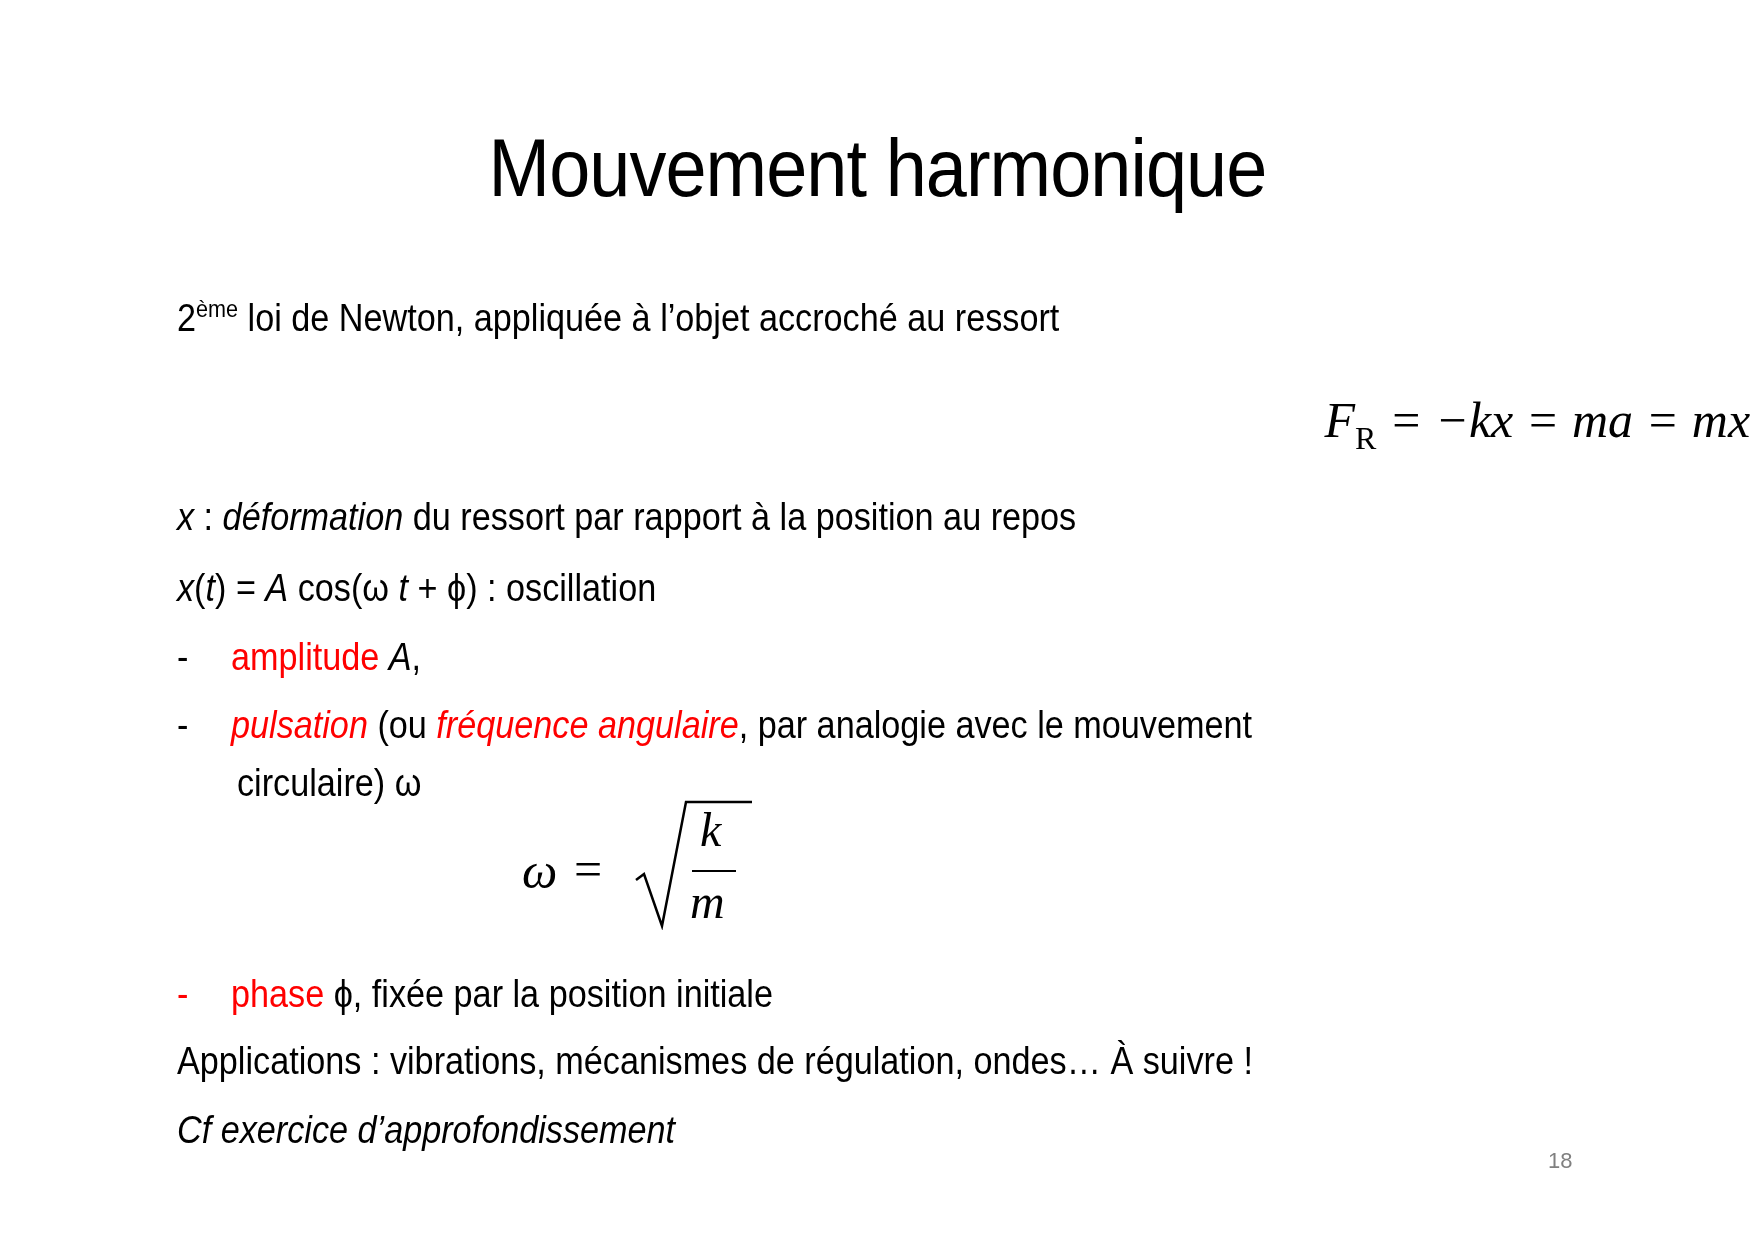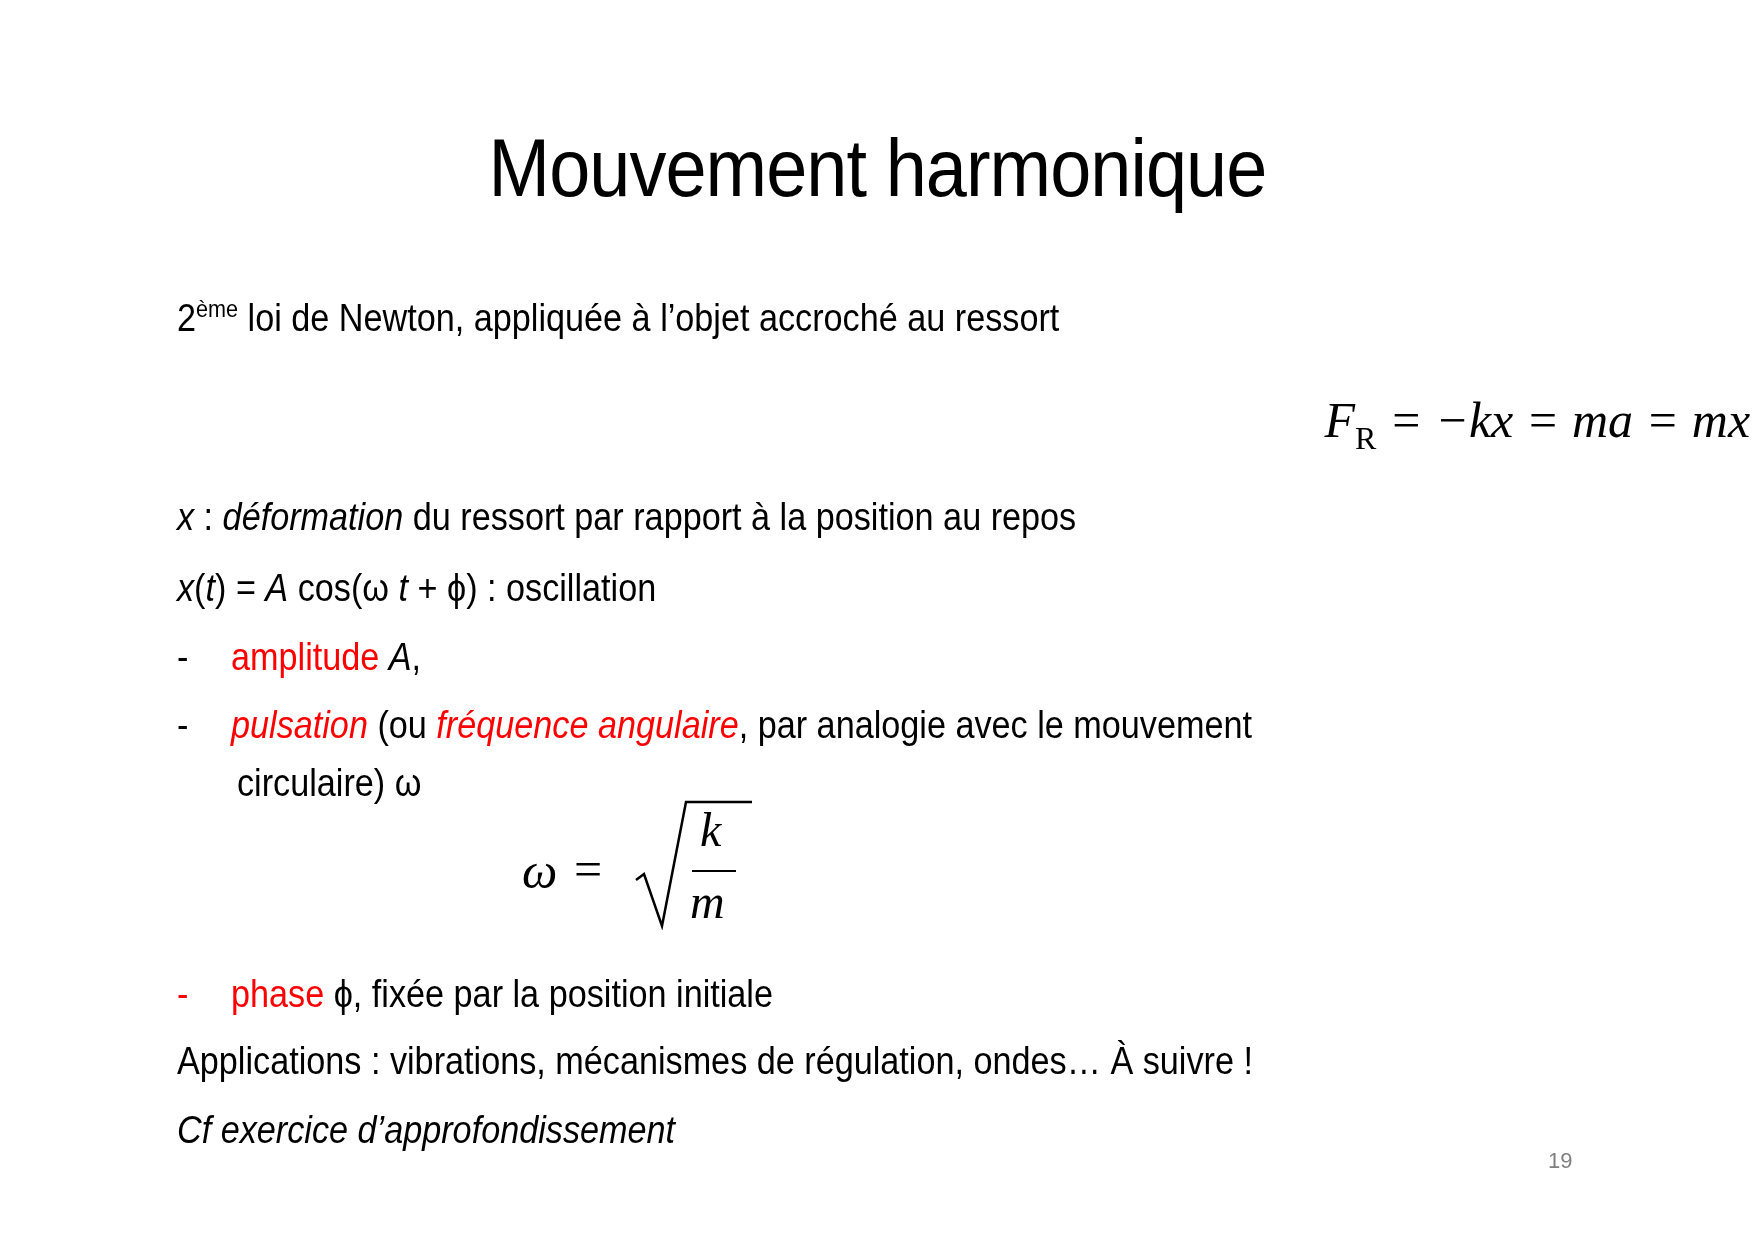--- a/index.html
+++ b/index.html
@@ -71,14 +71,14 @@
   </div>
 
   <div class="line" style="top:971px;">
     <span class="dash red" style="width:60px;">-</span><span class="red">phase</span><span> ϕ, fixée par la position initiale</span>
   </div>
 
   <div class="line" style="top:1038px;">Applications : vibrations, mécanismes de régulation, ondes… À suivre !</div>
 
   <div class="line it" style="top:1107px;">Cf exercice d’approfondissement</div>
 
-  <div class="pagenum">19</div>
+  <div class="pagenum">18</div>
 </div>
 
 </body></html>

